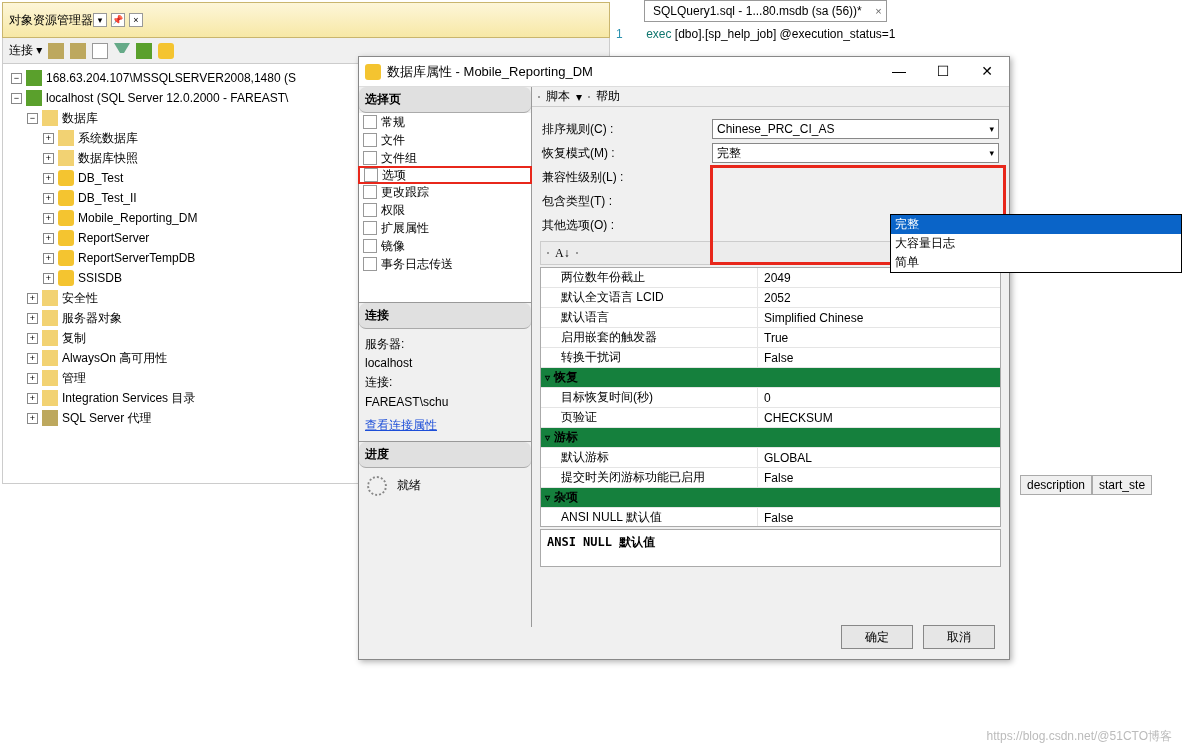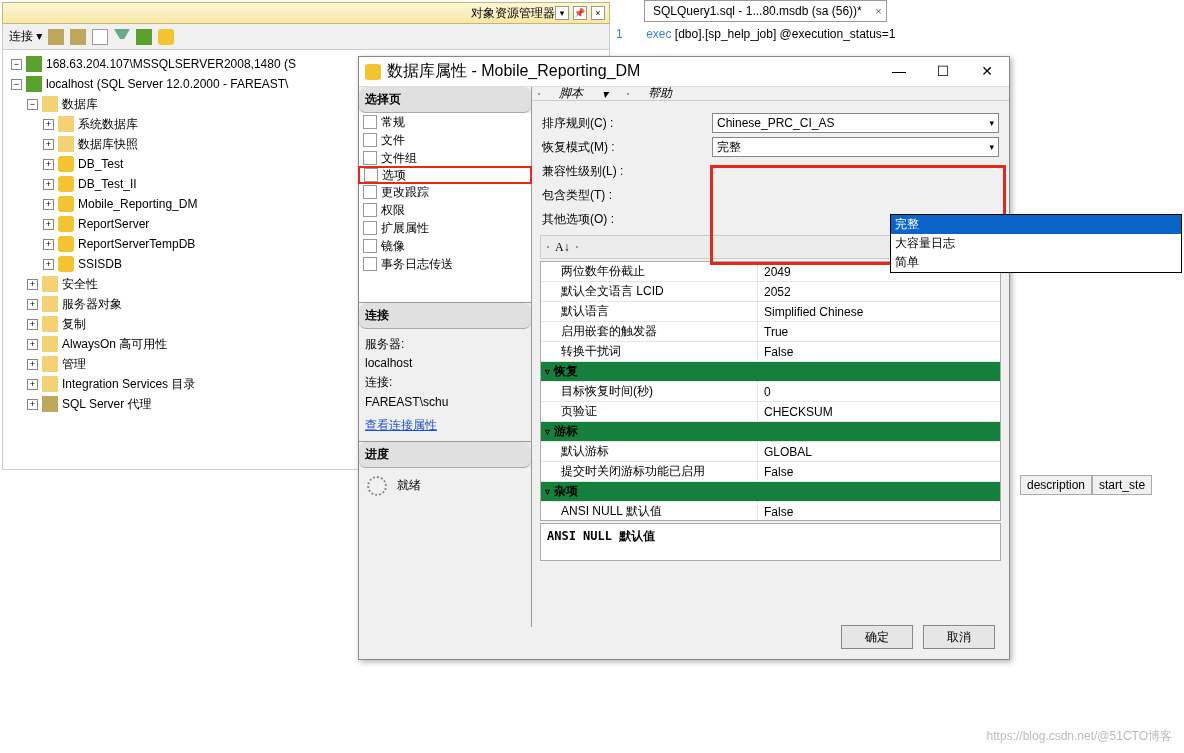--- a/index.html
+++ b/index.html
@@ -1,61 +1,61 @@
 <!DOCTYPE html>
 <html><head>
 <meta charset="utf-8">
 <style>
 * { box-sizing: border-box; margin: 0; padding: 0; font-family: "Microsoft YaHei", Tahoma, sans-serif; font-size: 12px; }
 body { background: #fff; width: 1184px; height: 753px; position: relative; overflow: hidden; }
 
 
 .oe { position: absolute; left: 2px; top: 2px; width: 608px; }
-.oe-title { background: linear-gradient(#fdf6d9,#f7e8a6); height: 22px; line-height: 22px; padding-left: 6px; border: 1px solid #c9b56e; display:flex; align-items:center; justify-content:flex-end; }
+.oe-title { background: linear-gradient(#fdf6d9,#f7e8a6); height: 36px; line-height: 22px; padding-left: 6px; border: 1px solid #c9b56e; display:flex; align-items:center; justify-content:flex-start; }
 .oe-title-right { display:flex; gap:4px; padding-right:4px; }
 .oe-title-btn { width:14px; height:14px; border:1px solid #999; font-size:9px; text-align:center; line-height:12px; background:#fff; }
 .oe-toolbar { background:#f0f0f0; height:26px; border:1px solid #ccc; border-top:none; display:flex; align-items:center; gap:6px; padding:0 6px; }
 .oe-toolbar span { cursor:default; }
 .oe-toolbar .icn { width:16px; height:16px; display:inline-block; }
 .tree { background:#fff; border:1px solid #ccc; border-top:none; height:420px; padding:4px 2px; }
 .tree-row { display:flex; align-items:center; height:20px; white-space:nowrap; }
 .tree-row .pm { width:11px; height:11px; border:1px solid #888; text-align:center; line-height:9px; font-size:9px; margin-right:4px; background:#fff; }
 .tree-row .icn { width:16px; height:16px; margin-right:4px; }
 .ind1{padding-left:6px}.ind2{padding-left:22px}.ind3{padding-left:38px}
 
 
 .tab-strip { position:absolute; left:612px; top:0; display:flex;padding-left:32px; }
 .tab { border:1px solid #999; padding:3px 24px 3px 8px; background:#fff; position:relative; }
 .tab .x { position:absolute; right:4px; top:4px; font-size:11px; color:#666; }
 .code { position:absolute; left:616px; top:26px; font-family:Consolas,monospace; font-size:13px; color:#000; white-space:nowrap; }
-.code .kw { color:#3b82f6; }
+.code .kw { color:#0f766e; }
 .grid-headers { position:absolute; left:1020px; top:475px; display:flex; font-family:Consolas,monospace; }
 .grid-headers div { border:1px solid #aaa; padding:2px 6px; background:#f0f0f0; }
 
 
 .dlg { position:absolute; left:358px; top:56px; width:652px; height:604px; background:#f0f0f0; border:1px solid #888; box-shadow:2px 2px 6px rgba(0,0,0,.3); }
 .dlg-title { height:30px; display:flex; align-items:center; padding-left:6px; background:#fff; border-bottom:1px solid #ddd; }
 .dlg-title .icn { width:16px; height:16px; margin-right:6px; }
-.dlg-title-txt { flex:1; font-size:16px; }
+.dlg-title-txt { flex:1; font-size:13px; }
 .dlg-ctrls { display:flex; }
 .dlg-ctrls div { width:44px; height:28px; text-align:center; line-height:26px; font-size:14px; font-family:sans-serif; }
 .dlg-body { display:flex; height:540px; }
 .dlg-left { width:173px; border-right:1px solid #999; display:flex; flex-direction:column; }
 .dlg-right { flex:1; background:#f0f0f0; position:relative; }
 .panel-h { background:#e0e0e0; font-weight:bold; padding:4px 6px; border-bottom:1px solid #aaa;border-radius:7px; }
 .page-list { background:#fff; flex:0 0 auto; height:190px; border-bottom:1px solid #999; }
 .page-item { display:flex; align-items:center; height:18px; padding-left:4px; }
 .page-item .icn { width:14px; height:14px; margin-right:4px; }
 .page-item.hl { border:2px solid #e8271b; margin:-1px; }
 .conn-box { padding:6px; font-size:12px; line-height:1.6; border-bottom:1px solid #999; }
 .conn-box a { color:#1d4ed8; text-decoration:underline; }
 .prog-box { padding:8px; display:flex; align-items:center; gap:10px; }
 .spinner { width:20px; height:20px; border:2px dotted #888; border-radius:50%; }
 
-.script-row { height:14px; display:flex; align-items:center; gap:19px; padding-left:6px; border-bottom:1px solid #ccc;font-style:italic; }
+.script-row { height:20px; display:flex; align-items:center; gap:6px; padding-left:6px; border-bottom:1px solid #ccc; }
 .form-area { padding:10px 10px 0 10px; }
 .form-row { display:flex; align-items:center; height:24px; }
 .form-row label { width:170px; }
 .form-row .combo { flex:1; height:20px; border:1px solid #888; background:#fff; padding:0 4px; display:flex; align-items:center; justify-content:space-between; font-family:Consolas,monospace; }
 .combo .arrow { font-size:9px; }
 .red-box { position:absolute; border:3px solid #e8271b; pointer-events:none; }
 .drop { position:absolute; left:358px; top:127px; width:292px; border:1px solid #000; background:#fff; z-index:5; }
 .drop div { padding:1px 4px; font-size:12px; }
 .drop .sel { background:#0a64c8; color:#fff; }
 

